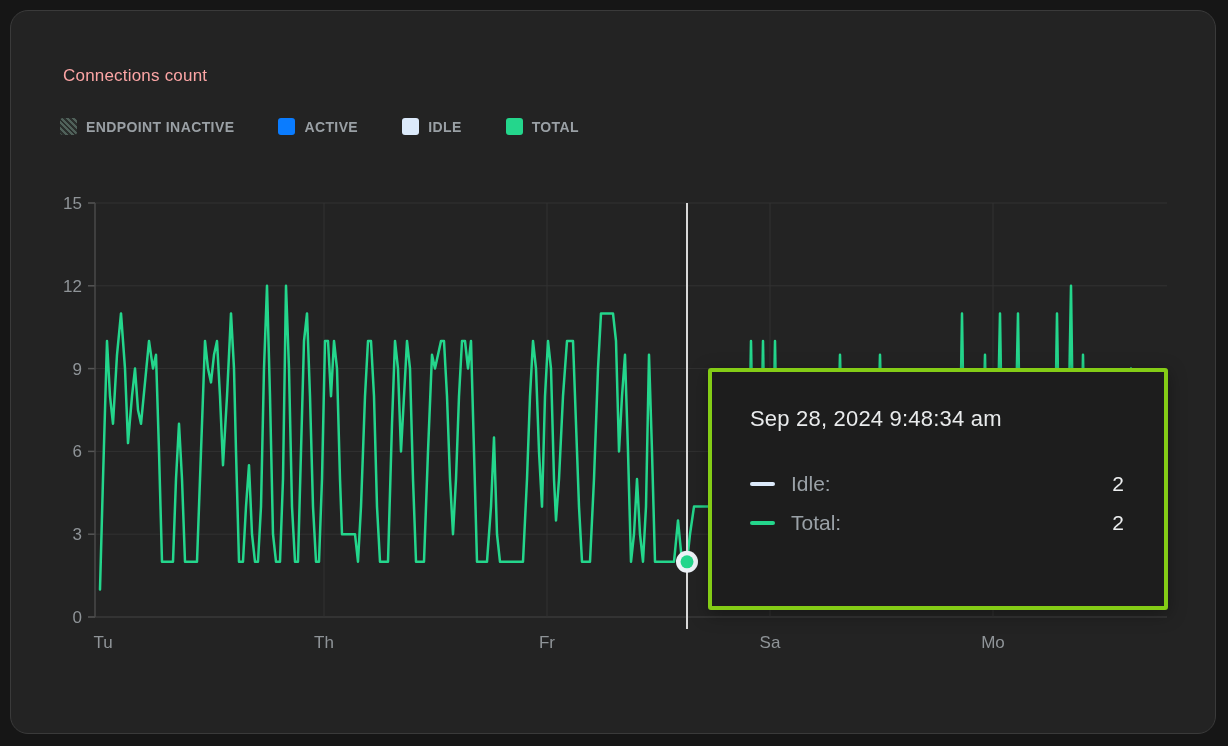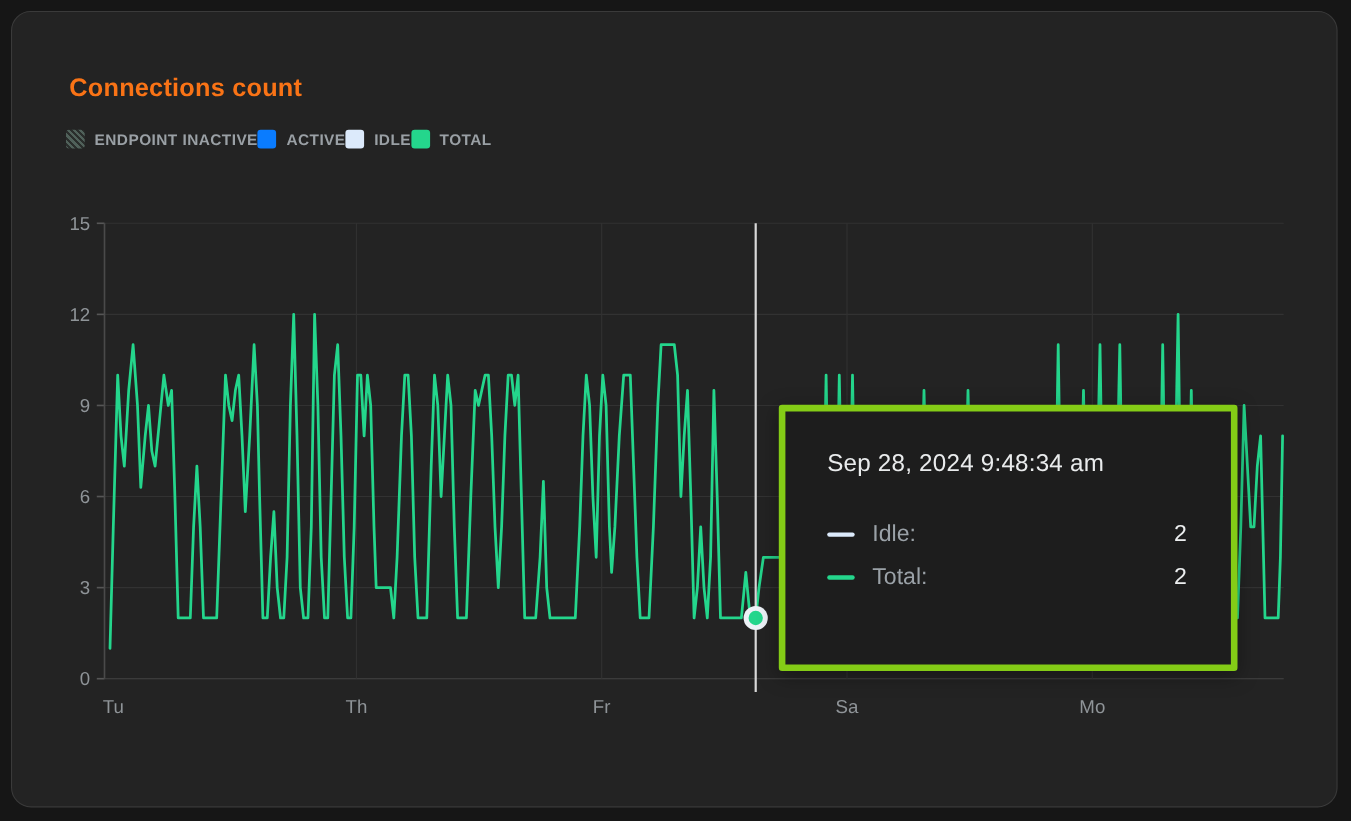--- a/index.html
+++ b/index.html
@@ -8,43 +8,43 @@
     font-family:"Liberation Sans","DejaVu Sans",sans-serif;
     -webkit-font-smoothing:antialiased;
   }
   .card{
     position:absolute;left:10px;top:10px;width:1206px;height:724px;
     background:#232323;border:1px solid #3a3a3a;border-radius:18px;
     box-sizing:border-box;
   }
   .title{
     position:absolute;left:63px;top:66px;
-    font-size:23px;font-weight:700;color:#f97316;letter-spacing:.2px;
+    font-size:17px;font-weight:400;color:#fca5a5;letter-spacing:.2px;
   }
   .legend{
-    position:absolute;left:60px;top:118px;display:flex;align-items:flex-end;
+    position:absolute;left:60px;top:118px;display:flex;align-items:flex-end;gap:44px;
   }
   .legend-item{display:flex;align-items:center;gap:9px;cursor:pointer;}
   .swatch{
     width:17px;height:17px;border-radius:3px;flex:0 0 auto;
   }
   .swatch.hatch{
     background:repeating-linear-gradient(45deg,#50615a 0 2px,#2a2e2c 2px 4px);
   }
   .legend-label{
     font-size:14px;font-weight:700;color:#9aa0a5;letter-spacing:.4px;
     text-transform:uppercase;
   }
   svg.chart{position:absolute;left:0;top:0;}
   .ylab,.xlab{
     font-size:17px;fill:#8f9498;
   }
   .tooltip{
-    position:absolute;left:708px;top:368px;width:417px;height:242px;
-    background:#1d1d1d;border:6px solid #84cc16;border-radius:3px;
+    position:absolute;left:708px;top:368px;width:460px;height:242px;
+    background:#1d1d1d;border:4px solid #84cc16;border-radius:3px;
     box-sizing:border-box;box-shadow:0 4px 18px rgba(0,0,0,.35);
     padding:30px 40px 0 38px;z-index:5;
   }
   .tt-date{
     font-size:22px;color:#e9ebec;margin-top:4px;letter-spacing:.2px;
   }
   .tt-rows{margin-top:40px;display:flex;flex-direction:column;gap:15px;}
   .tt-row{display:flex;align-items:center;}
   .tt-dash{width:25px;height:4px;border-radius:2px;margin-right:16px;flex:0 0 auto;}
   .tt-label{font-size:21px;color:#9aa1a7;}

